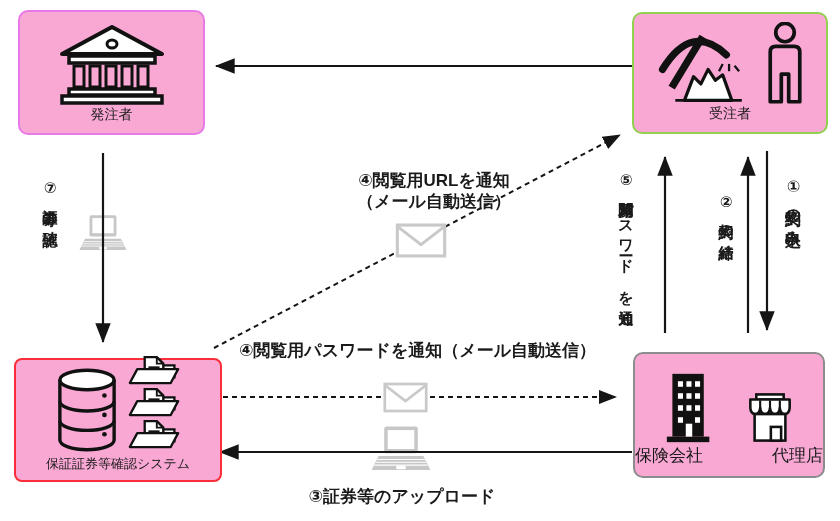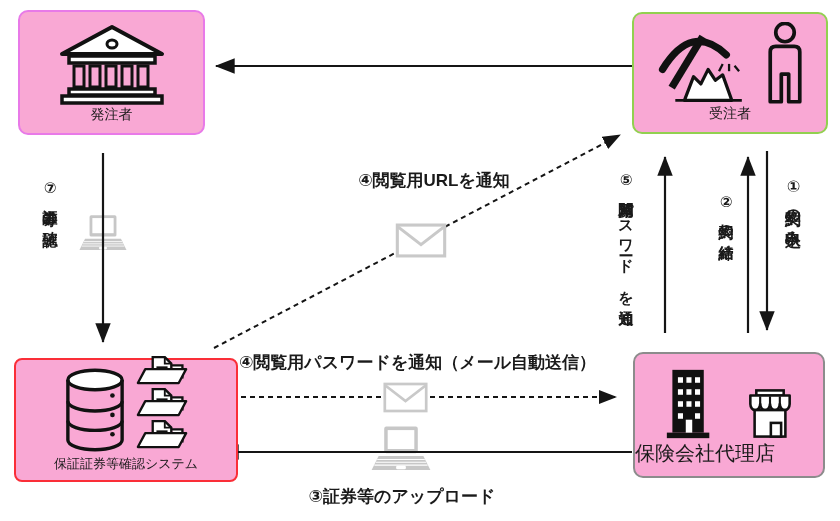--- a/index.html
+++ b/index.html
@@ -7,26 +7,26 @@
     position:relative;width:840px;height:521px;background:#fff;overflow:hidden;
     font-family:"Liberation Sans","DejaVu Sans",sans-serif;color:#1a1a1a;
   }
   .box{
     position:absolute;background:#f9a8d4;border-radius:10px;z-index:2;
     display:flex;flex-direction:column;align-items:center;justify-content:flex-end;
     box-sizing:border-box;
   }
   #box-orderer{left:18px;top:10px;width:187px;height:125px;border:2px solid #e87ae8;}
   #box-contractor{left:632px;top:12px;width:196px;height:122px;border:2px solid #92d050;}
-  #box-system{left:14px;top:358px;width:224px;height:124px;border:2.5px solid #fa2e38;border-radius:8px;}
+  #box-system{left:14px;top:358px;width:208px;height:124px;border:2.5px solid #fa2e38;border-radius:8px;}
   #box-partners{left:633px;top:352px;width:192px;height:126px;border:2px solid #8c8c8c;}
   .icons-row{display:flex;align-items:flex-end;justify-content:center;flex:1;width:100%;}
   .node-label{font-size:14px;margin:1px 0 9px;white-space:nowrap;}
   #box-system .node-label{font-size:13px;margin-bottom:7px;}
-  .labels-row{display:flex;width:100%;justify-content:flex-start;margin-bottom:9px;font-size:20px;}
+  .labels-row{display:flex;width:100%;justify-content:space-between;margin-bottom:9px;font-size:17px;}
   .folders-col{display:flex;flex-direction:column;gap:2px;margin-left:10px;margin-bottom:4px;}
   #arrow-layer{position:absolute;left:0;top:0;z-index:1;}
   .flow-label{
     position:absolute;z-index:3;font-weight:bold;font-size:17px;line-height:22px;
     text-align:center;white-space:nowrap;
   }
   .vtext{
     position:absolute;z-index:3;font-weight:bold;font-size:15px;
     writing-mode:vertical-rl;text-orientation:mixed;letter-spacing:1px;line-height:19px;
   }
@@ -201,23 +201,24 @@
     </div>
     <div class="labels-row">
       <span>保険会社</span>
       <span>代理店</span>
     </div>
   </div>
 
 
   <div class="flow-label" id="label-step4url" style="left:314px;top:170px;width:240px;line-height:21px;">
     <div>④閲覧用URLを通知</div>
-  </div>
-
-  <div class="flow-label" id="label-step4pw" style="left:215px;top:352px;width:405px;">④閲覧用パスワードを通知（メール自動送信）</div>
+    <div>（メール自動送信）</div>
+  </div>
+
+  <div class="flow-label" id="label-step4pw" style="left:215px;top:340px;width:405px;">④閲覧用パスワードを通知（メール自動送信）</div>
 
   <div class="flow-label" id="label-step3" style="left:262px;top:486px;width:280px;">③証券等のアップロード</div>
 
   <div class="vtext" id="label-step7" style="left:41px;top:179px;">⑦証券等の確認</div>
 
   <div class="vtext" id="label-step5" style="left:617px;top:171px;">
     <div class="col1">⑤閲覧用パスワード</div>
     <div class="col2">を通知</div>
   </div>
 

